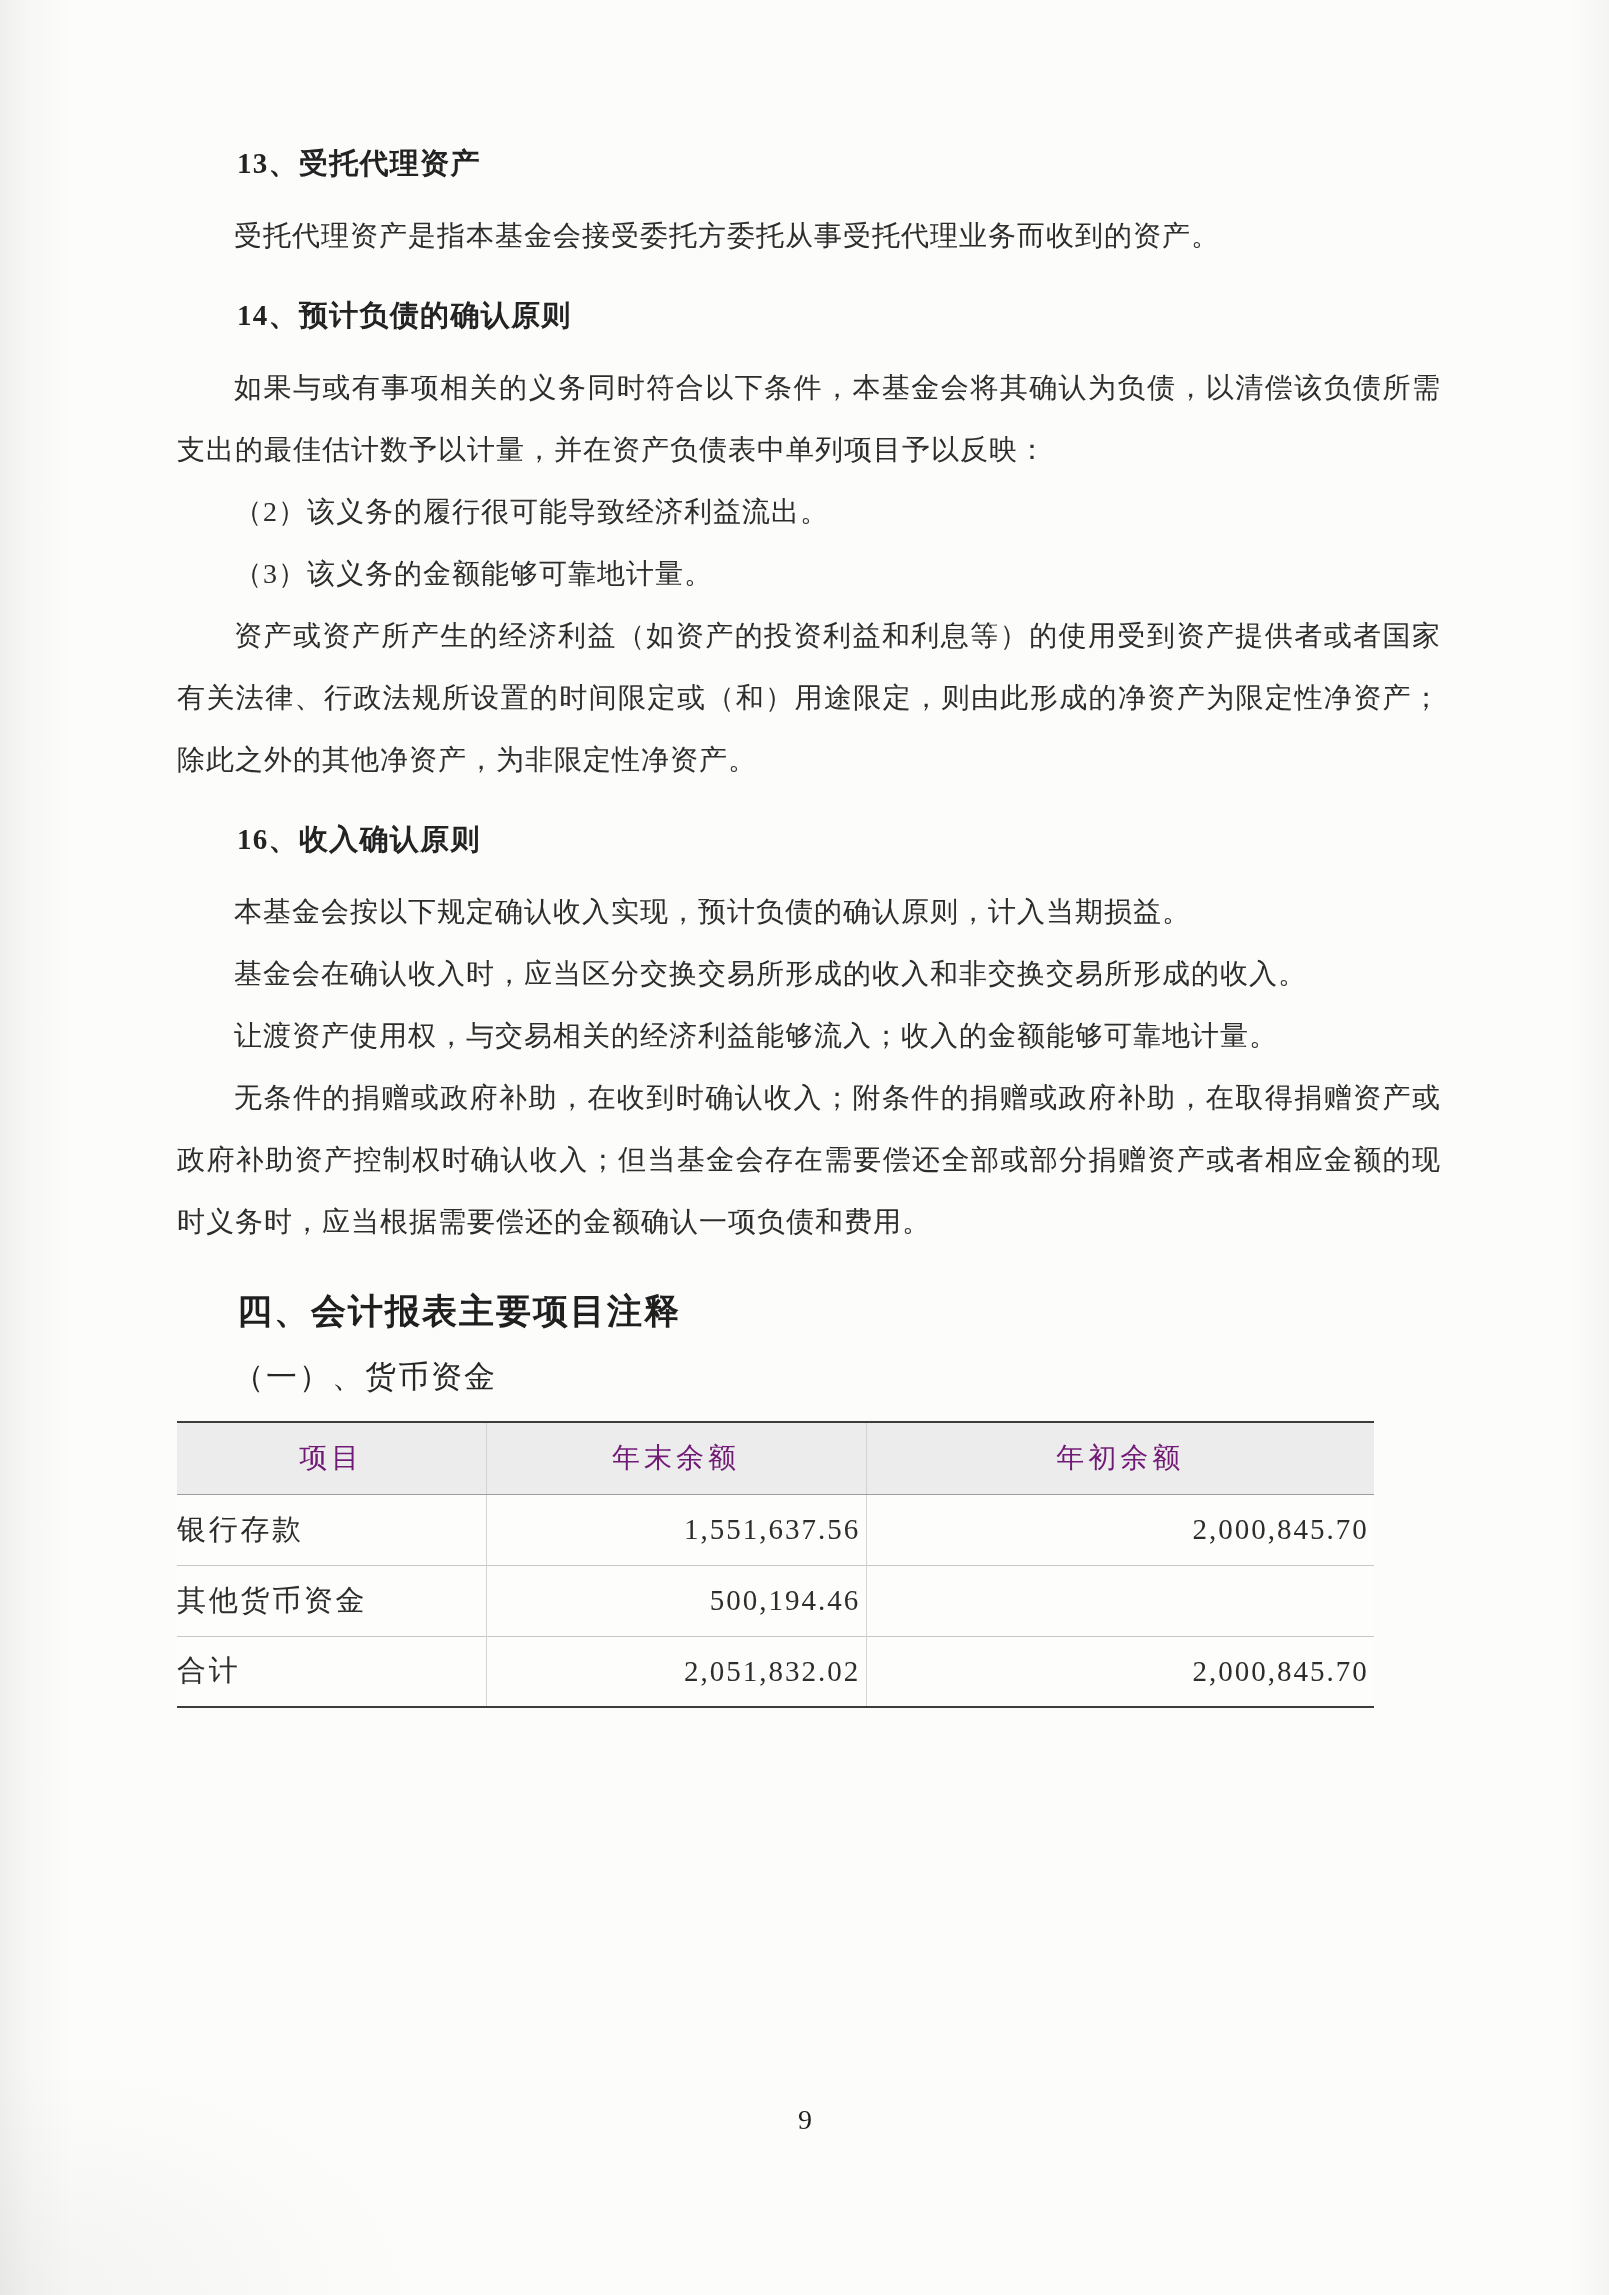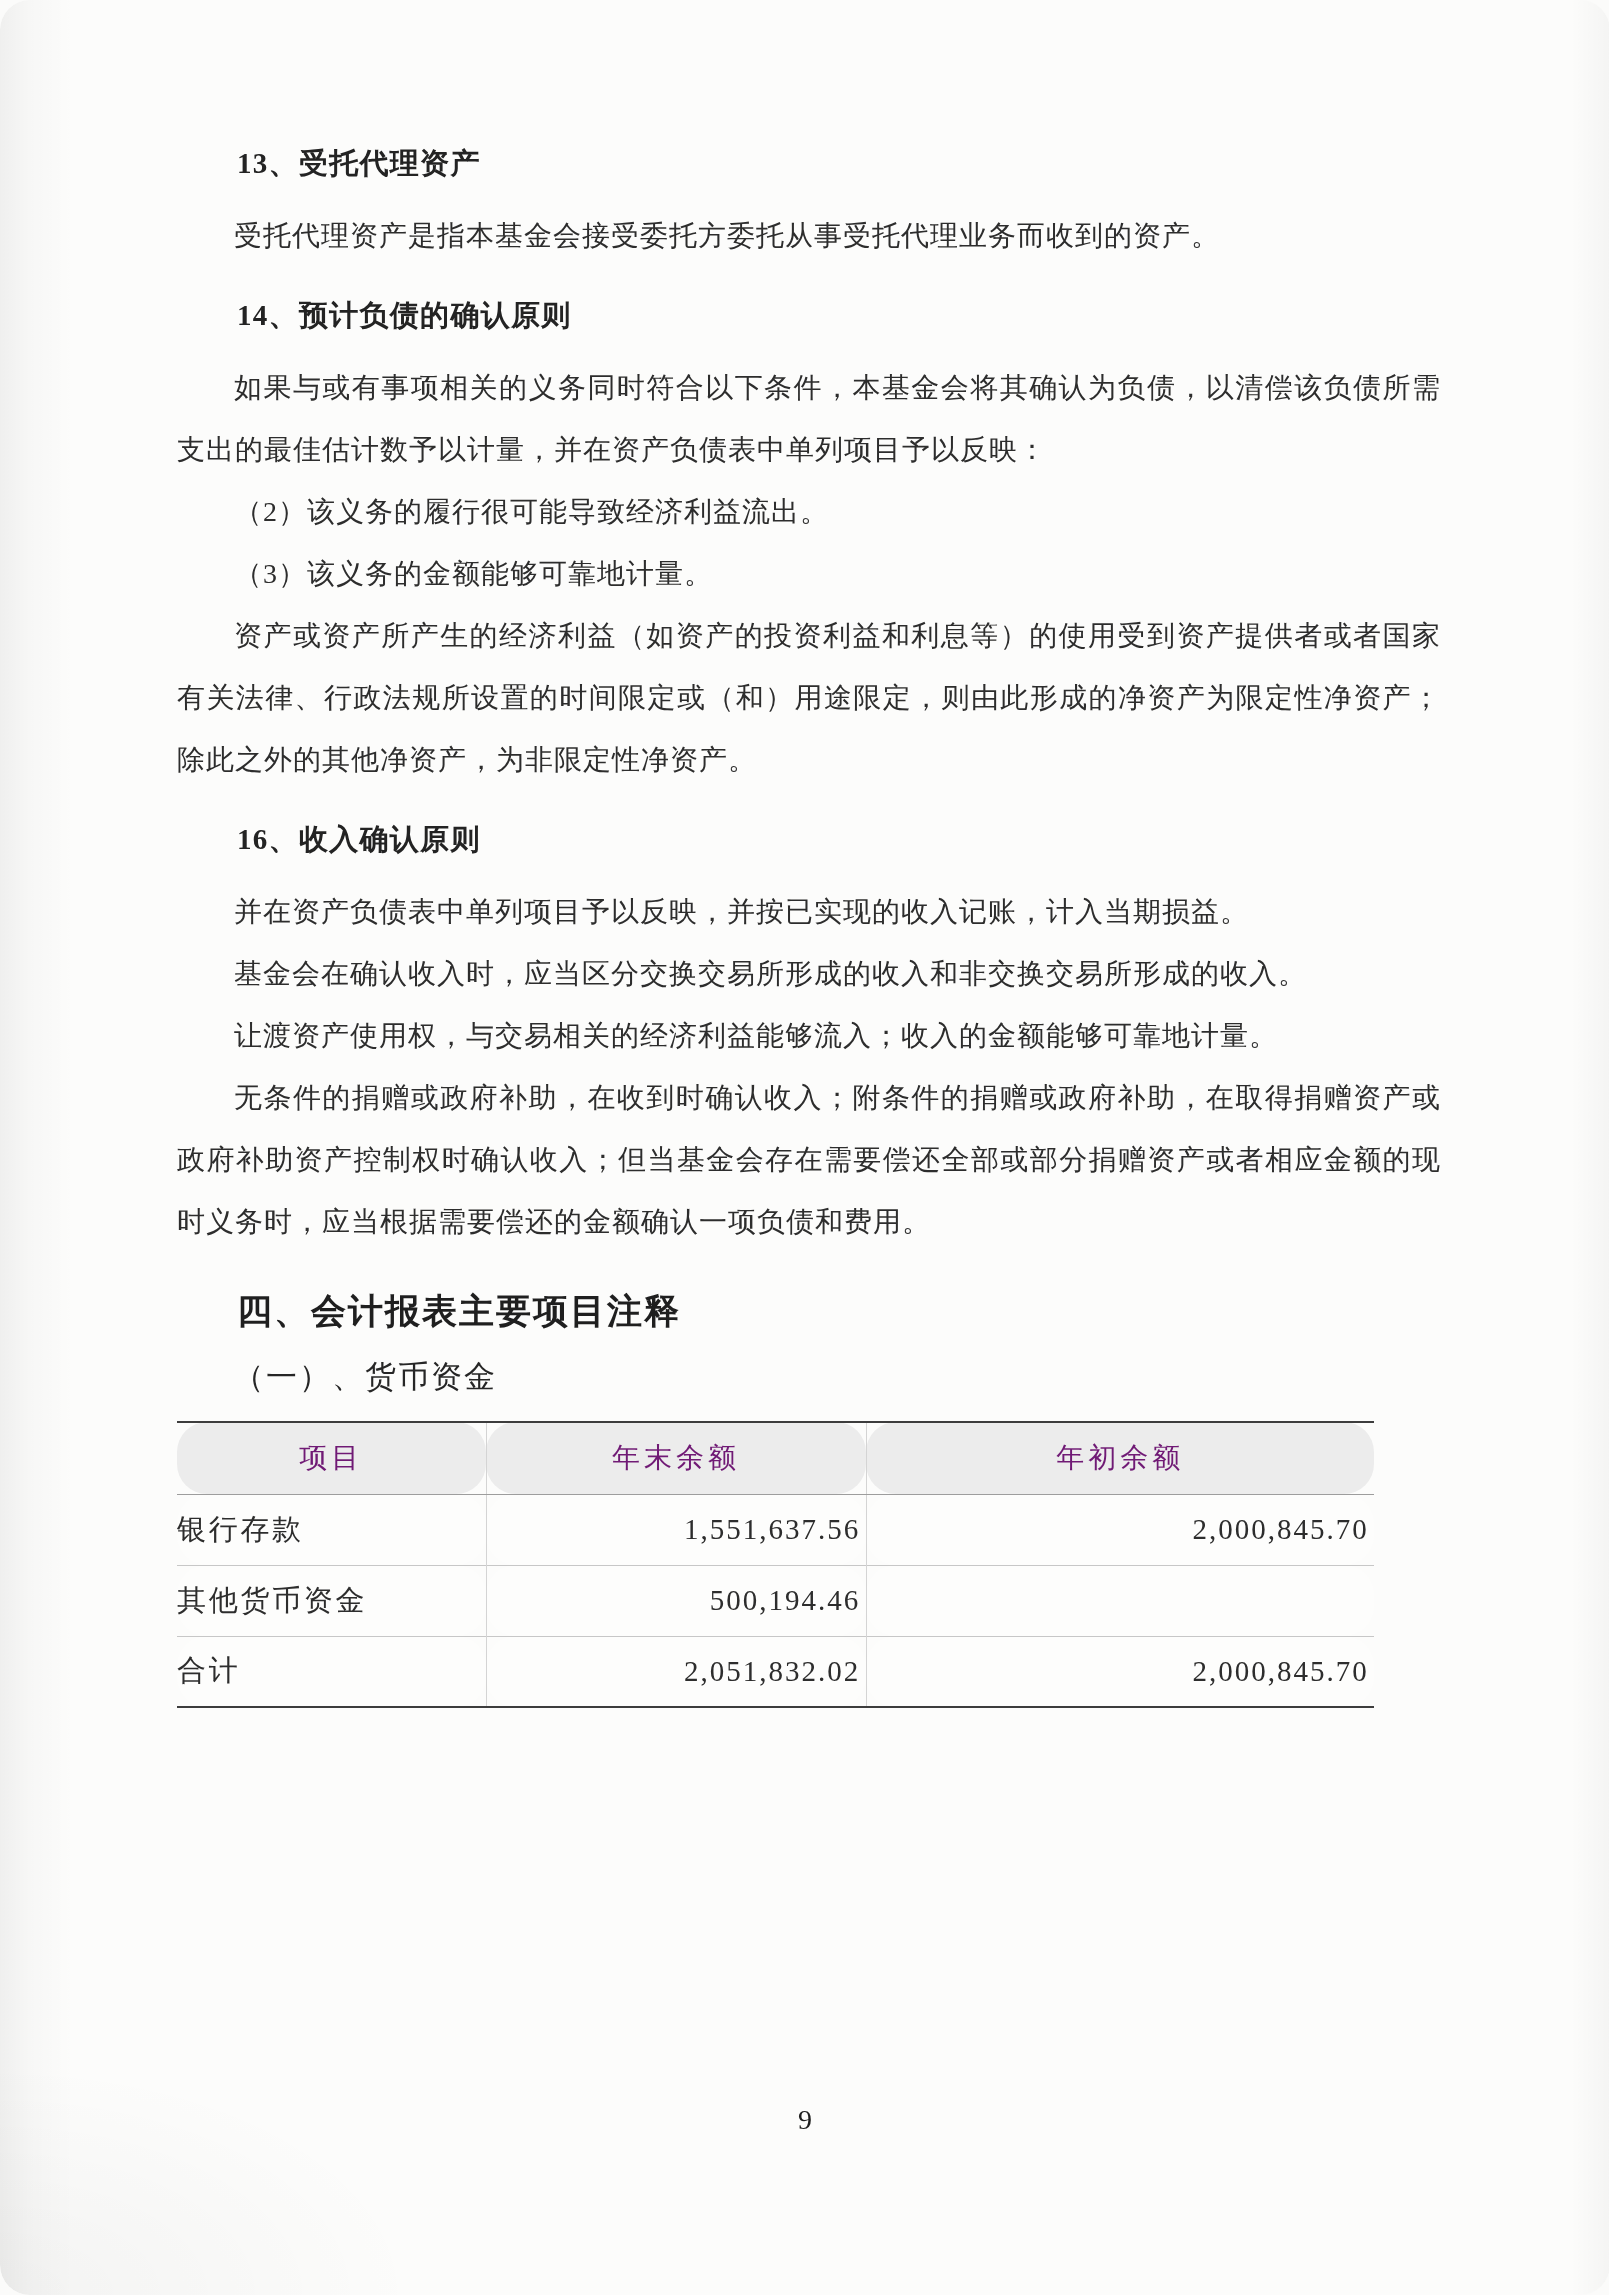--- a/index.html
+++ b/index.html
@@ -1,15 +1,15 @@
 <!DOCTYPE html>
 <html style="font-size:10.7px"><head>
 <meta charset="utf-8">
 <style>
-  * { margin: 0; padding: 0; box-sizing: border-box; border-radius: 30px; }
+  * { margin: 0; padding: 0; box-sizing: border-box; }
   html, body {
     width: 1610px; height: 2295px;
     font-family: "Liberation Serif", "DejaVu Serif", serif;
     background: #fbfbfa;
     color: #2b2b2b;
     overflow: hidden;
   }
   .page {
     position: relative;
     width: 1610px; height: 2295px;
@@ -111,21 +111,21 @@
     <p class="para">受托代理资产是指本基金会接受委托方委托从事受托代理业务而收到的资产。</p>
 
     <div class="sec-heading">14、预计负债的确认原则</div>
     <p class="para">如果与或有事项相关的义务同时符合以下条件，本基金会将其确认为负债，以清偿该负债所需支出的最佳估计数予以计量，并在资产负债表中单列项目予以反映：</p>
     <p class="para">（2）该义务的履行很可能导致经济利益流出。</p>
     <p class="para">（3）该义务的金额能够可靠地计量。</p>
 
     <p class="para">资产或资产所产生的经济利益（如资产的投资利益和利息等）的使用受到资产提供者或者国家有关法律、行政法规所设置的时间限定或（和）用途限定，则由此形成的净资产为限定性净资产；除此之外的其他净资产，为非限定性净资产。</p>
 
     <div class="sec-heading">16、收入确认原则</div>
-    <p class="para">并在资产负债表中单列项目予以反映，并按已实现的收入记账，计入当期损益。</p>
+    <p class="para">本基金会按以下规定确认收入实现，预计负债的确认原则，计入当期损益。</p>
     <p class="para">基金会在确认收入时，应当区分交换交易所形成的收入和非交换交易所形成的收入。</p>
     <p class="para">让渡资产使用权，与交易相关的经济利益能够流入；收入的金额能够可靠地计量。</p>
     <p class="para">无条件的捐赠或政府补助，在收到时确认收入；附条件的捐赠或政府补助，在取得捐赠资产或政府补助资产控制权时确认收入；但当基金会存在需要偿还全部或部分捐赠资产或者相应金额的现时义务时，应当根据需要偿还的金额确认一项负债和费用。</p>
 
     <div class="major-heading">四、会计报表主要项目注释</div>
     <div class="sub-heading">（一）、货币资金</div>
 
     <table class="money-table">
       <colgroup>
           <col class="c1">

